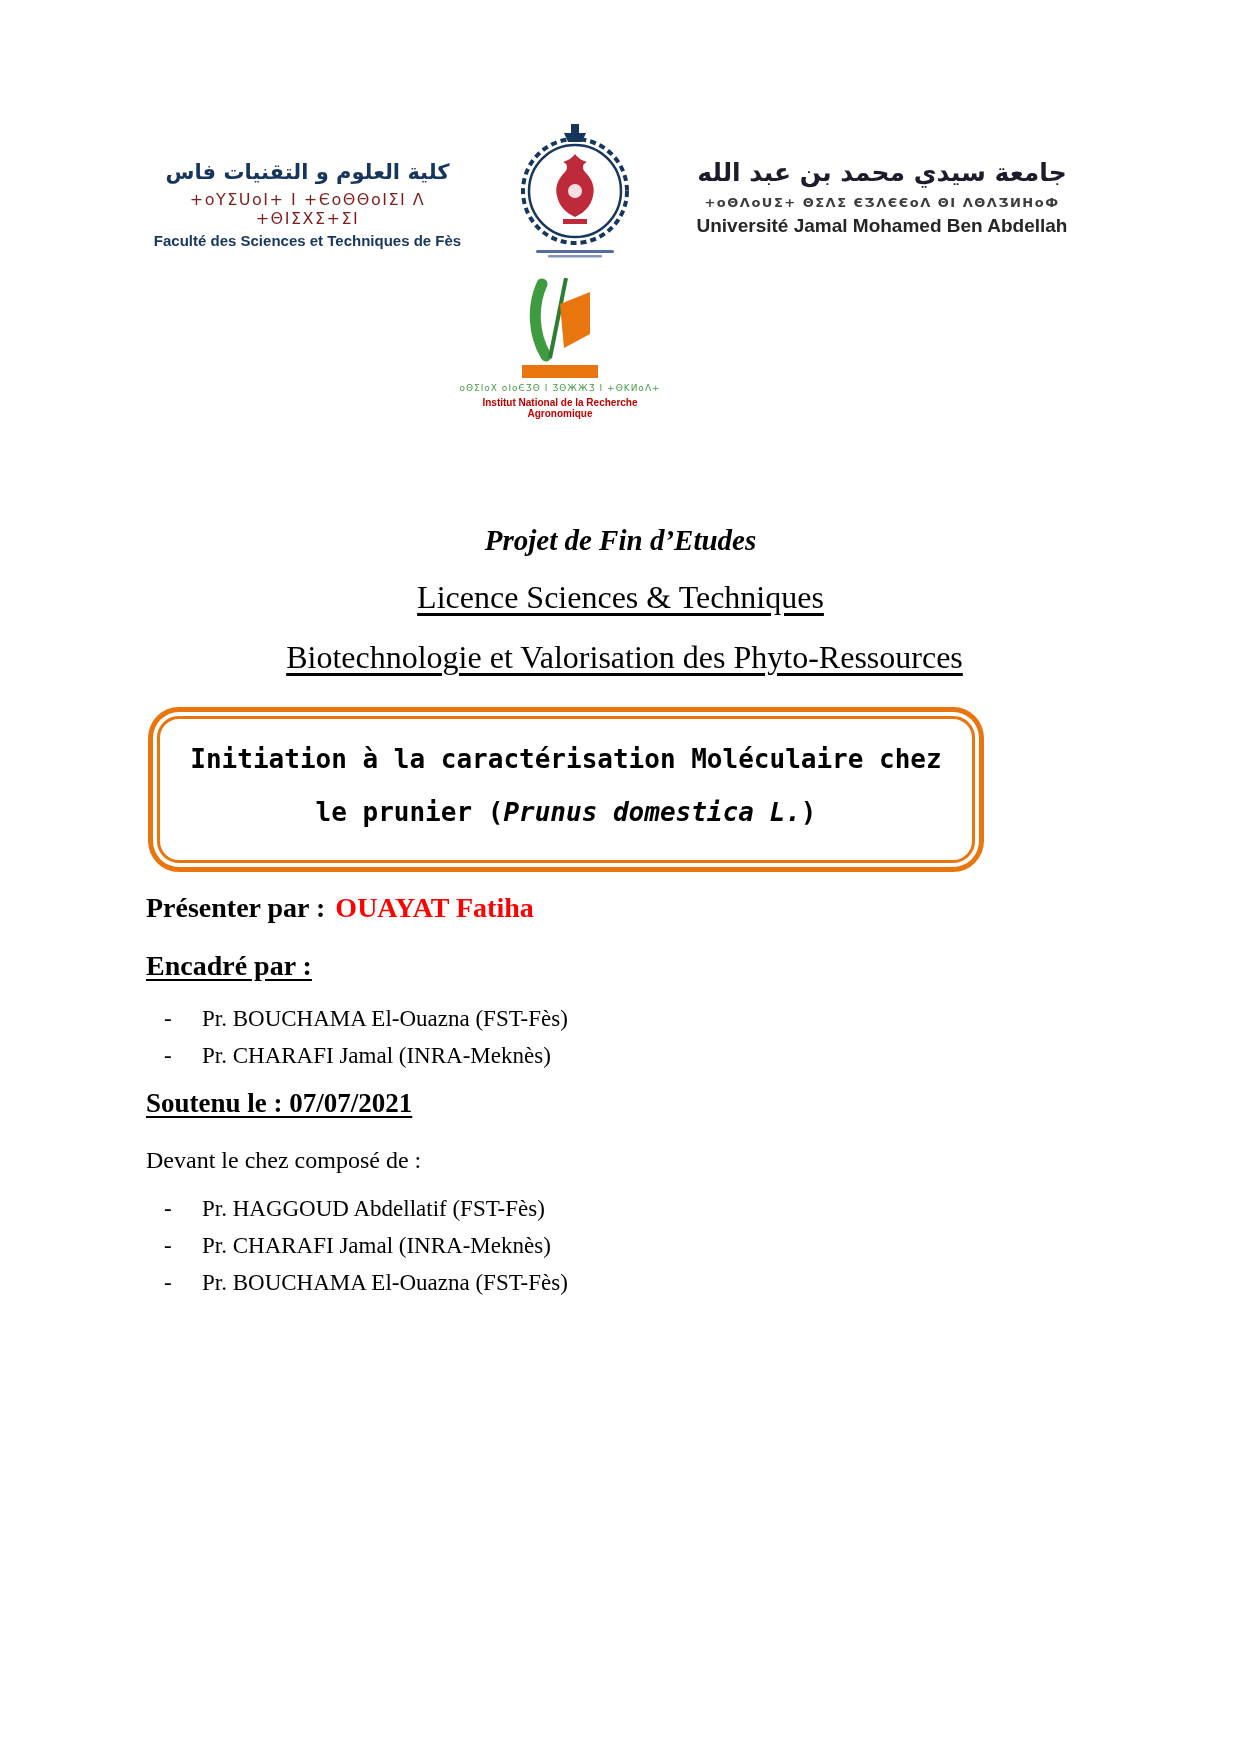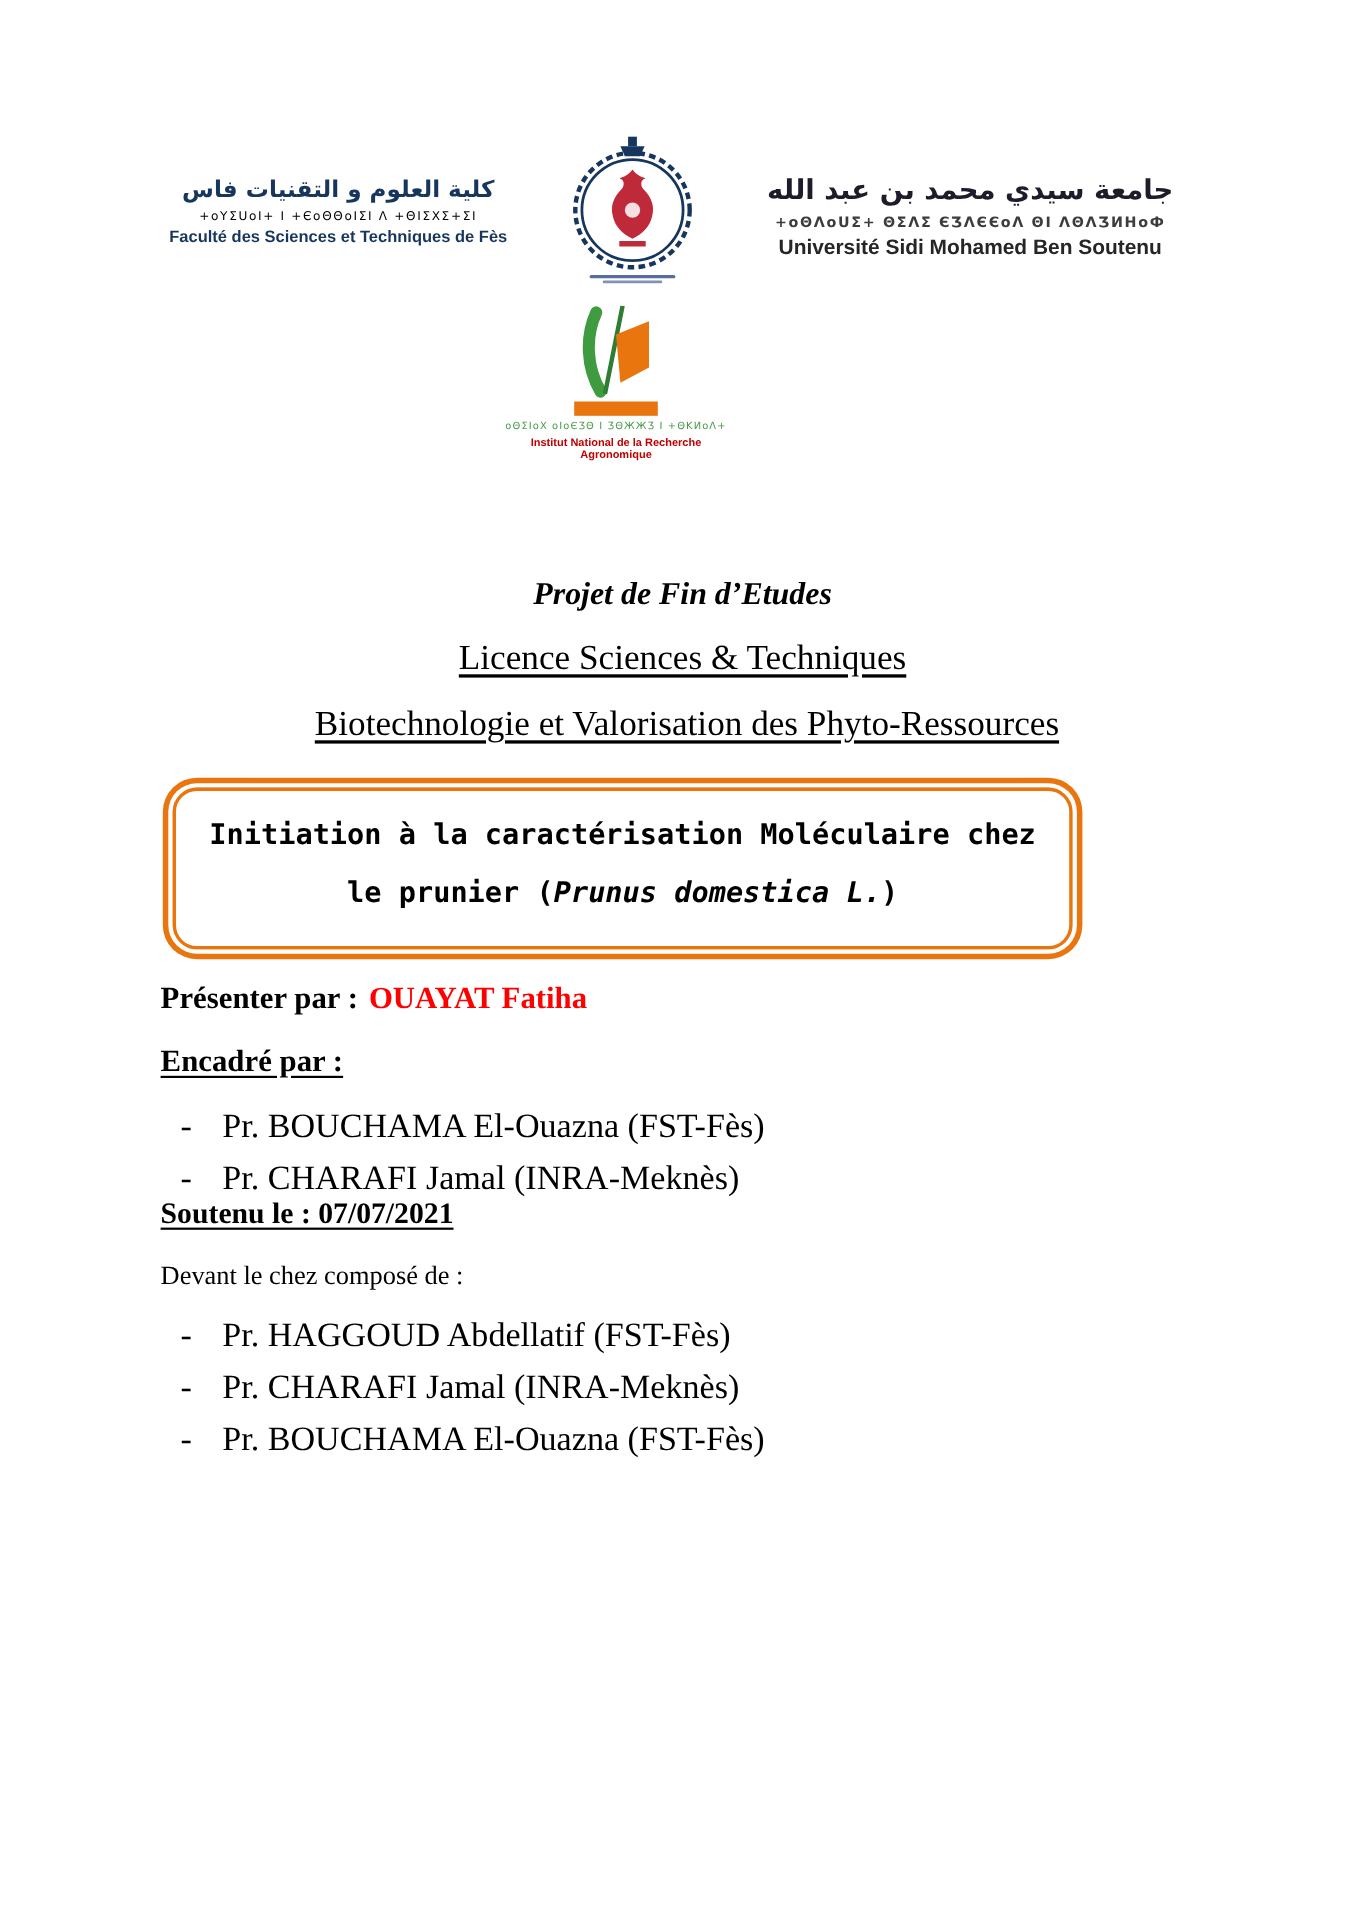--- a/index.html
+++ b/index.html
@@ -10,21 +10,21 @@
     background: #fff;
     font-family: "Liberation Serif", serif;
     color: #000;
     overflow: hidden;
   }
 
   
   .hdr-left  { position:absolute; top:160px; left:140px; width:335px; text-align:center; }
   .hdr-right { position:absolute; top:158px; left:688px; width:388px; text-align:center; }
   .hdr-left .ar  { font-family:"DejaVu Sans",sans-serif; font-weight:bold; font-size:21px; color:#17365d; }
-  .hdr-left .tif { font-family:"DejaVu Sans",sans-serif; font-size:11px; letter-spacing:1.5px; color:#000000; margin-top:6px; }
+  .hdr-left .tif { font-family:"DejaVu Sans",sans-serif; font-size:16px; letter-spacing:1.5px; color:#7f1d1d; margin-top:6px; }
   .hdr-left .fr  { font-family:"Liberation Sans",sans-serif; font-weight:bold; font-size:15px; color:#17365d; margin-top:4px; }
   .hdr-right .ar  { font-family:"DejaVu Sans",sans-serif; font-weight:bold; font-size:25px; color:#1c1c2b; }
   .hdr-right .tif { font-family:"DejaVu Sans",sans-serif; font-weight:bold; font-size:13px; letter-spacing:1.5px; color:#3c3c3c; margin-top:8px; }
   .hdr-right .fr  { font-family:"Liberation Sans",sans-serif; font-weight:bold; font-size:19px; color:#262626; margin-top:5px; }
   .seal { position:absolute; top:124px; left:514px; width:122px; height:136px; }
 
   
   .inra { position:absolute; top:278px; left:450px; width:220px; text-align:center; }
   .inra .logo { display:block; margin:0 auto; }
   .inra .ar  { font-family:"DejaVu Sans",sans-serif; font-weight:bold; font-size:17px; color:#3f8e3f; margin-top:4px; }
@@ -49,21 +49,21 @@
     font-family:"DejaVu Sans Mono", monospace;
     font-weight:bold; font-size:26px; line-height:2.05; color:#000;
   }
   .title-box .ital { font-style:italic; }
 
   
   .presented { position:absolute; top:892px; left:146px; font-size:28px; font-weight:bold; }
   .presented .name { color:#ff0000; margin-left:10px; }
   .encadre  { position:absolute; top:950px; left:146px; font-size:28px; font-weight:bold;
               text-decoration:underline; text-underline-offset:4px; }
-  .blist { font-size:31px; }
+  .blist { font-size:23px; }
   .blist .row { margin-bottom:11px; }
   .blist .dash { display:inline-block; width:38px; }
   .sup-list  { position:absolute; top:1006px; left:164px; }
   .soutenu   { position:absolute; top:1088px; left:146px; font-size:27px; font-weight:bold;
                text-decoration:underline; text-underline-offset:4px; }
   .jury-intro{ position:absolute; top:1147px; left:146px; font-size:24px; }
   .jury-list { position:absolute; top:1196px; left:164px; }
 
   
   .year { position:absolute; top:1342px; left:0; width:100%; text-align:center;
@@ -90,21 +90,21 @@
       <path d="M49 95 h24 v5 h-24 z" fill="#bf2a3a"></path>
       <circle cx="61" cy="67" r="7" fill="#ffffff" opacity="0.85"></circle>
       <rect x="22" y="126" width="78" height="3" rx="1.5" fill="#2b4a86" opacity="0.8"></rect>
       <rect x="34" y="131" width="54" height="2.5" rx="1" fill="#2b4a86" opacity="0.6"></rect>
     </svg>
   </div>
 
   <div class="hdr-right">
     <div class="ar" dir="rtl">جامعة سيدي محمد بن عبد الله</div>
     <div class="tif">+oΘΛoUΣ+ ΘΣΛΣ ЄƷΛЄЄoΛ ΘI ΛΘΛƷИНoФ</div>
-    <div class="fr">Université Sidi Mohamed Ben Soutenu</div>
+    <div class="fr">Université Jamal Mohamed Ben Abdellah</div>
   </div>
 
   <div class="inra">
     <span>
       <svg class="logo" width="104" height="102" viewBox="0 0 104 102" aria-hidden="true">
         <path d="M34 6 C24 28 25 56 38 78" fill="none" stroke="#3f9b3f" stroke-width="11" stroke-linecap="round"></path>
         <path d="M58 0 L42 80" fill="none" stroke="#2f7d32" stroke-width="4"></path>
         <path d="M52 26 L82 14 L82 56 L56 70 Z" fill="#e8750e"></path>
         <rect x="14" y="87" width="76" height="13" fill="#e8750e"></rect>
       </svg>

